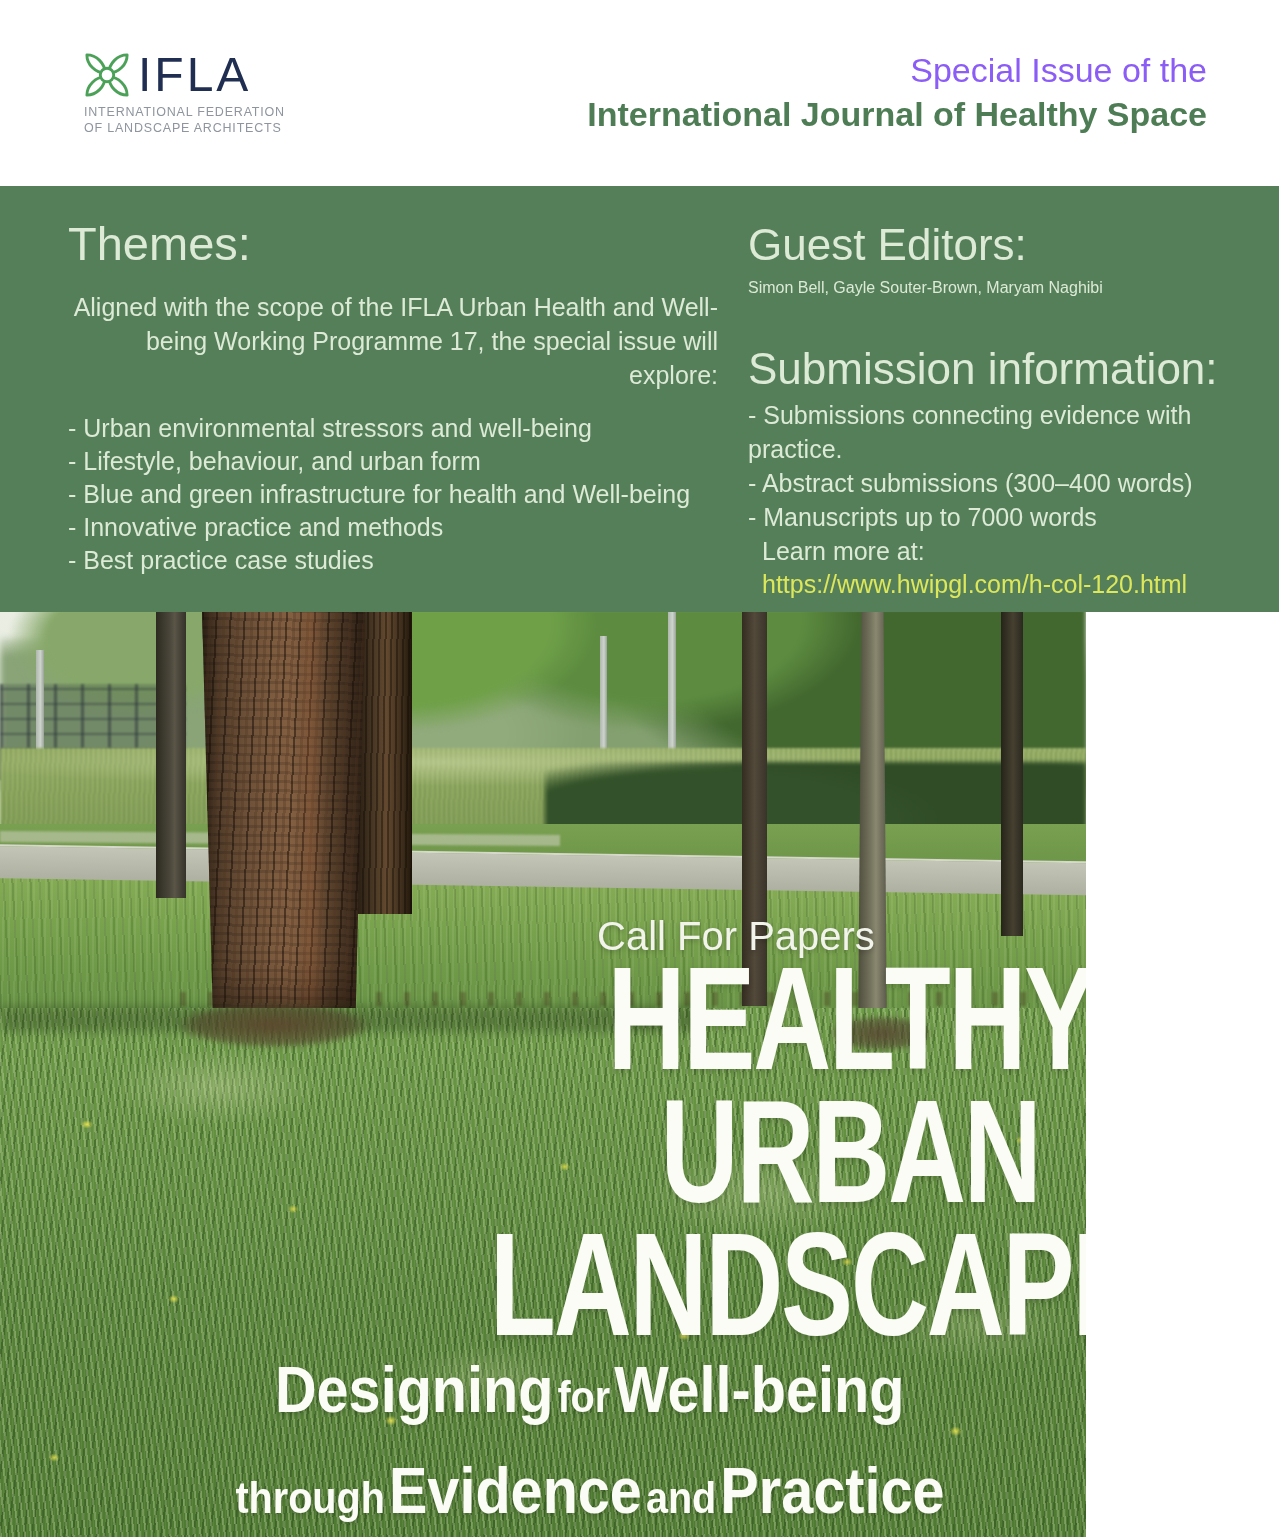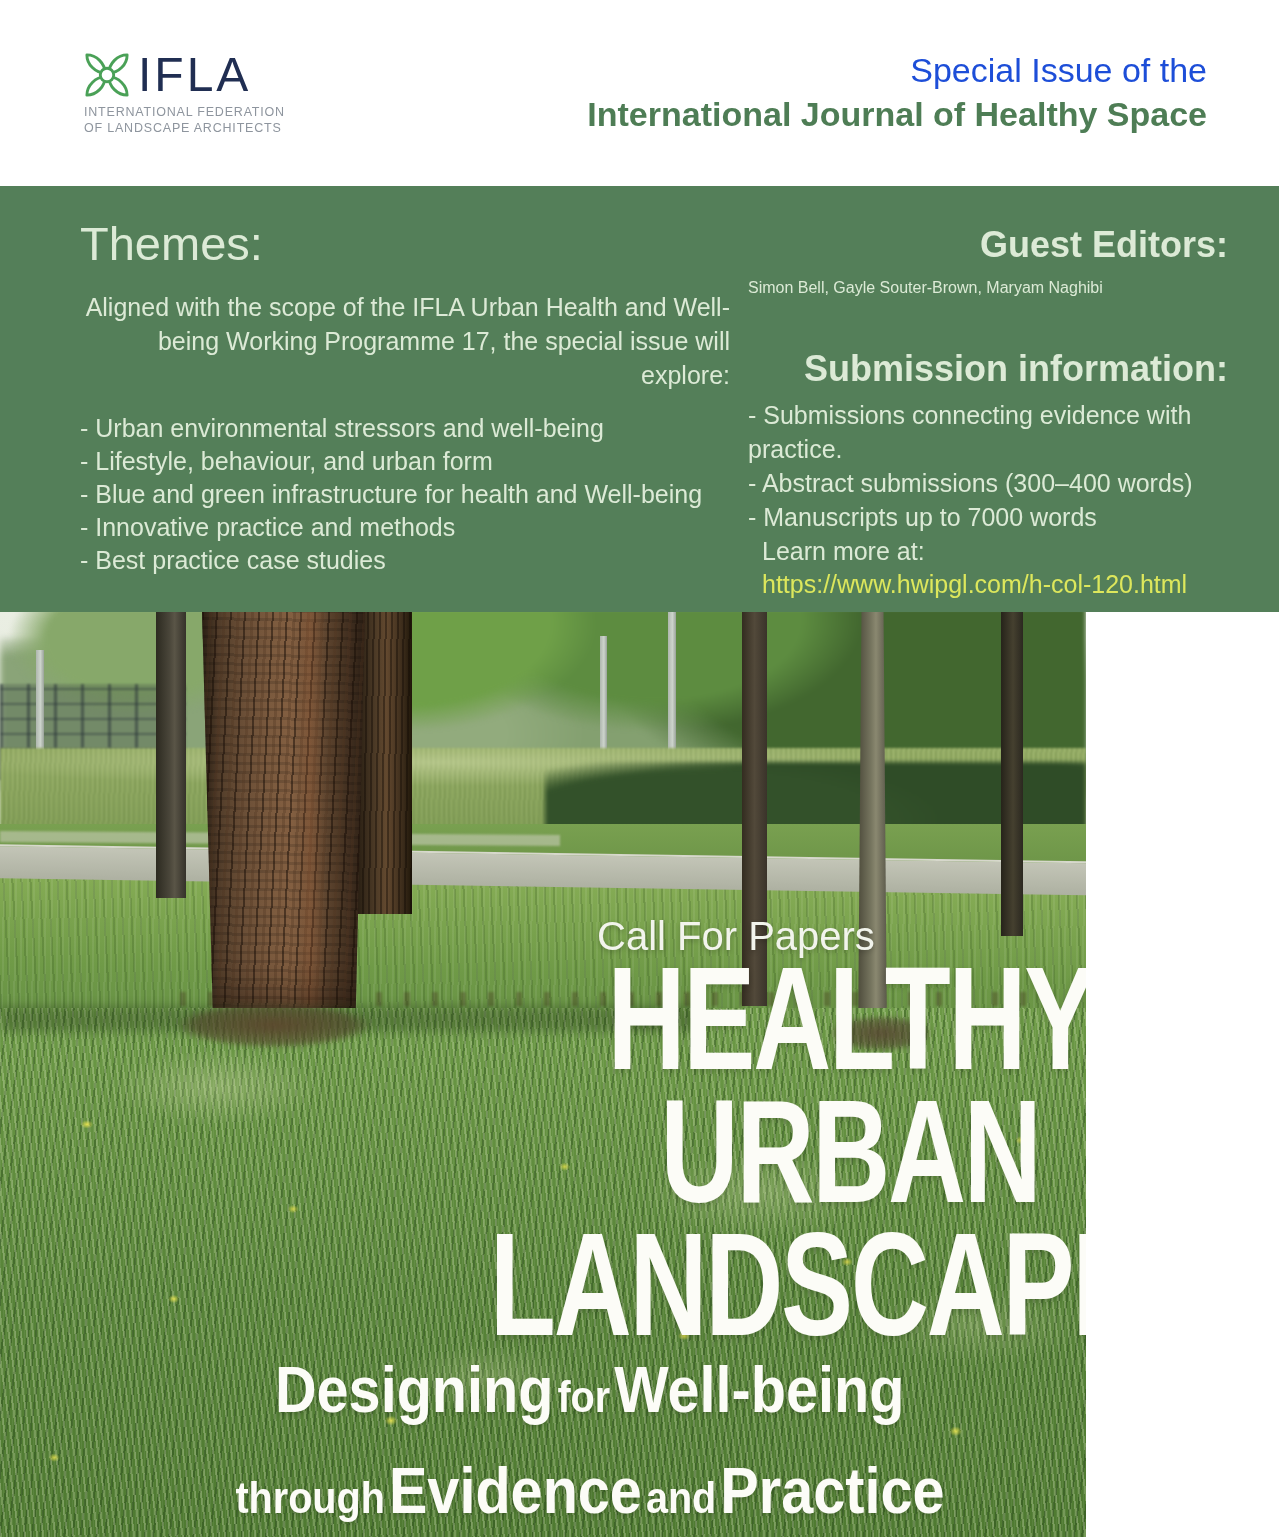--- a/index.html
+++ b/index.html
@@ -18,31 +18,31 @@
   .poster{position:relative;width:1279px;height:1537px;overflow:hidden;background:#fff;margin:0 auto;}
 
   
   .topbar{position:absolute;left:0;top:0;width:1279px;height:186px;background:#ffffff;}
   .brand{position:absolute;left:84px;top:52px;}
   .brand-row{display:flex;align-items:flex-start;}
   .logo-icon{display:block;}
   .brand-acronym{font-size:48px;font-weight:400;color:var(--logo-navy,#202e52);letter-spacing:3px;line-height:46px;margin-left:8px;color:var(--logo_navy);}
   .brand-org{margin-top:6px;font-size:12.5px;letter-spacing:.8px;color:var(--logo_gray);line-height:16px;}
   .issue{position:absolute;right:72px;top:48px;text-align:right;}
-  .issue-line1{font-size:34px;color:#1d4ed8;font-weight:400;line-height:44px;}
+  .issue-line1{font-size:34px;color:#8b5cf6;font-weight:400;line-height:44px;}
   .issue-line2{font-size:34px;color:var(--journal_green);font-weight:700;line-height:44px;}
 
   
   .band{position:absolute;left:0;top:186px;width:1279px;height:426px;background:var(--band_green);color:var(--band_text);}
-  .themes{position:absolute;left:80px;top:32px;width:650px;}
+  .themes{position:absolute;left:68px;top:32px;width:650px;}
   .themes-heading{font-size:47px;font-weight:400;line-height:52px;}
   .themes-intro{margin-top:20px;font-size:25px;line-height:34px;text-align:right;}
   .themes-list{margin-top:20px;font-size:25px;line-height:33px;}
   .right-col{position:absolute;left:748px;top:38px;width:480px;}
-  .col-heading{font-size:36px;font-weight:700;line-height:42px;text-align:right;}
+  .col-heading{font-size:44px;font-weight:400;line-height:42px;}
   .editors-names{margin-top:6px;font-size:16px;line-height:32px;}
   .submission{margin-top:44px;}
   .submission-list{margin-top:8px;font-size:25px;line-height:34px;}
   .learn-more{margin-left:14px;font-size:25px;line-height:34px;}
   .submission-url{margin-left:14px;font-size:25px;line-height:32px;color:var(--url_yellow);cursor:pointer;}
 
   
   .photo{position:absolute;left:0;top:612px;width:1086px;height:925px;overflow:hidden;background:#d9e1cf;}
   .sky{position:absolute;inset:0;background:linear-gradient(180deg,#eaeee3 0%,#dfe5d6 40%,#d5decb 100%);}
   .treeline{position:absolute;left:0;top:26px;width:100%;height:160px;filter:blur(3px);

